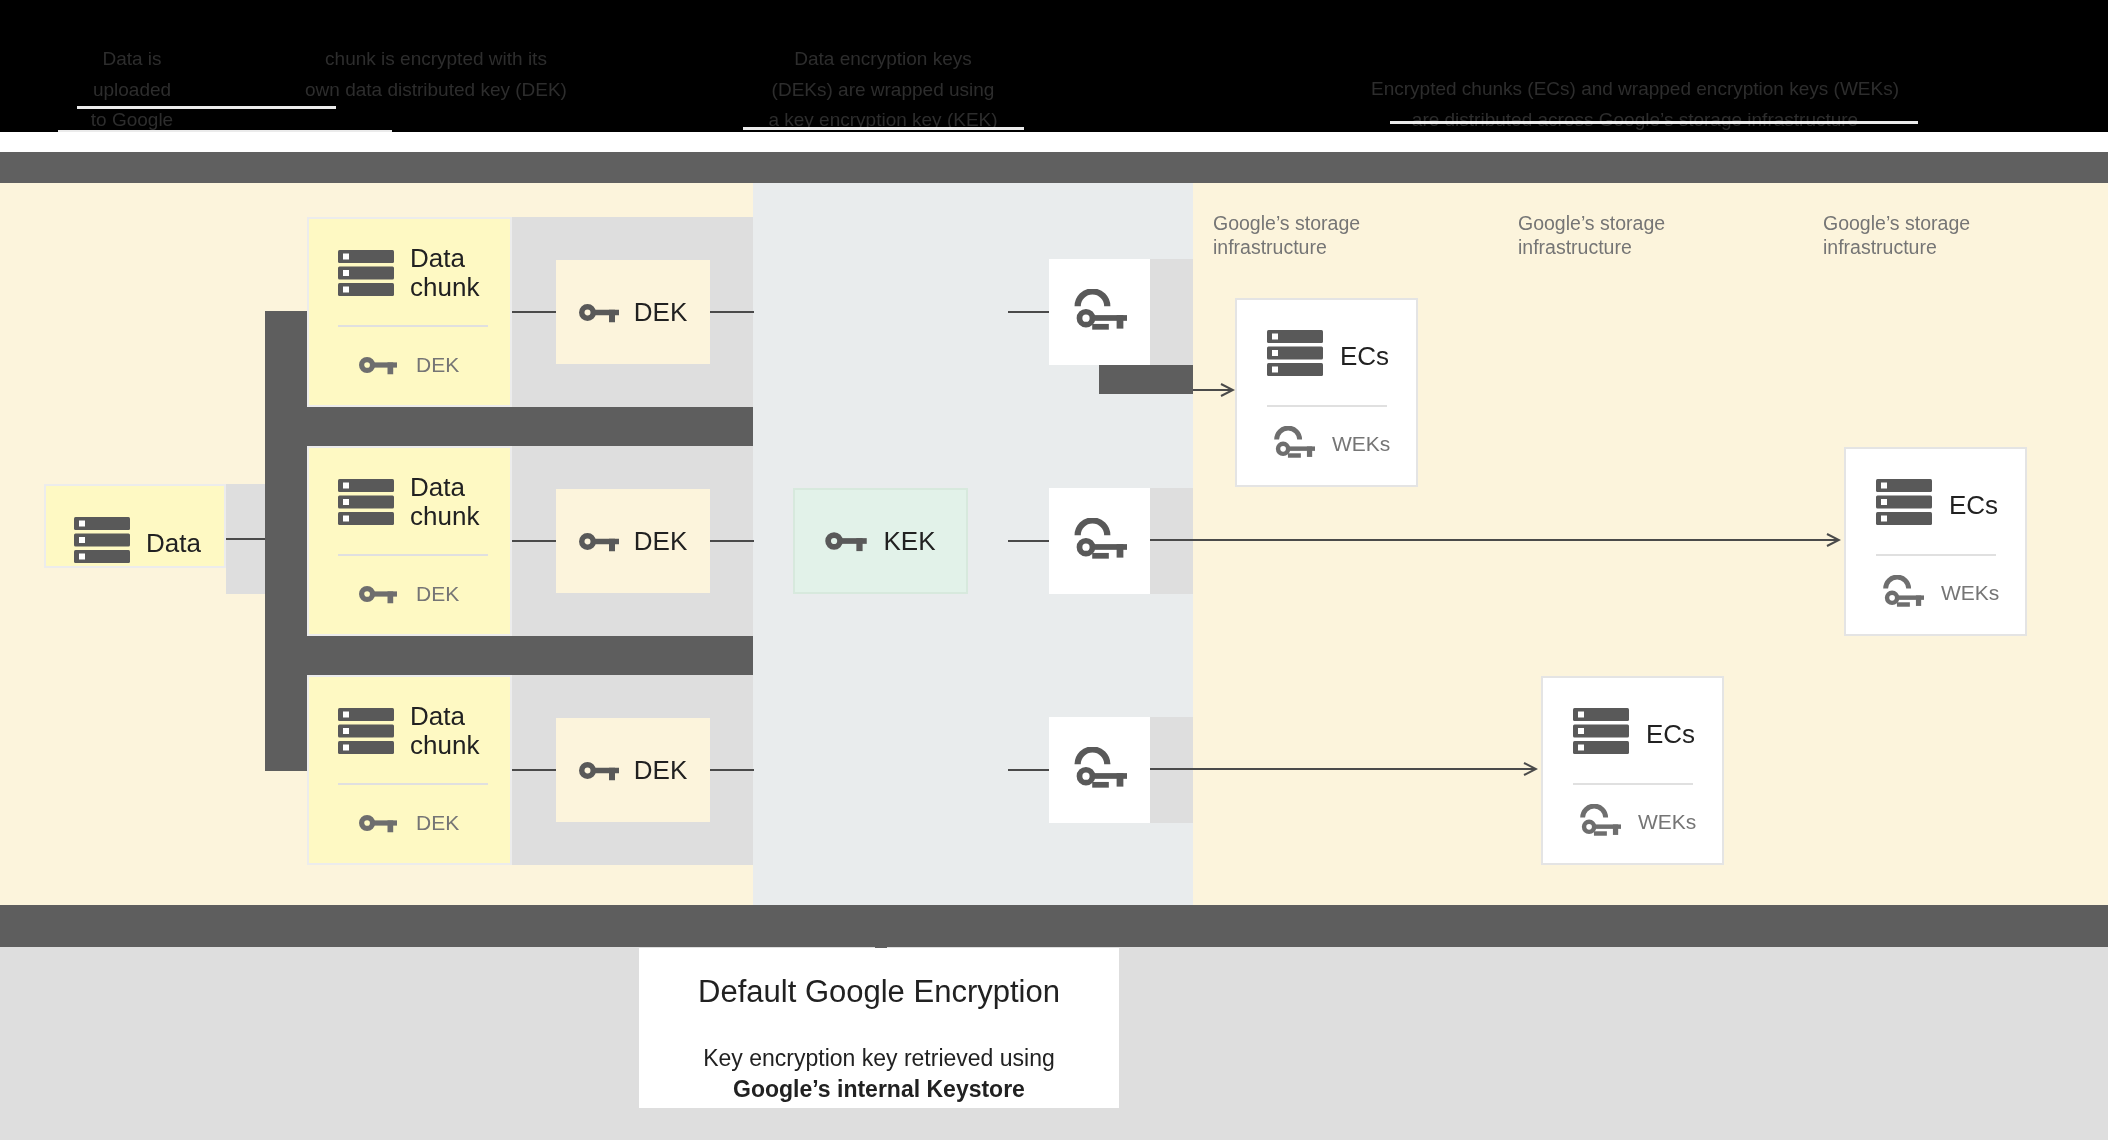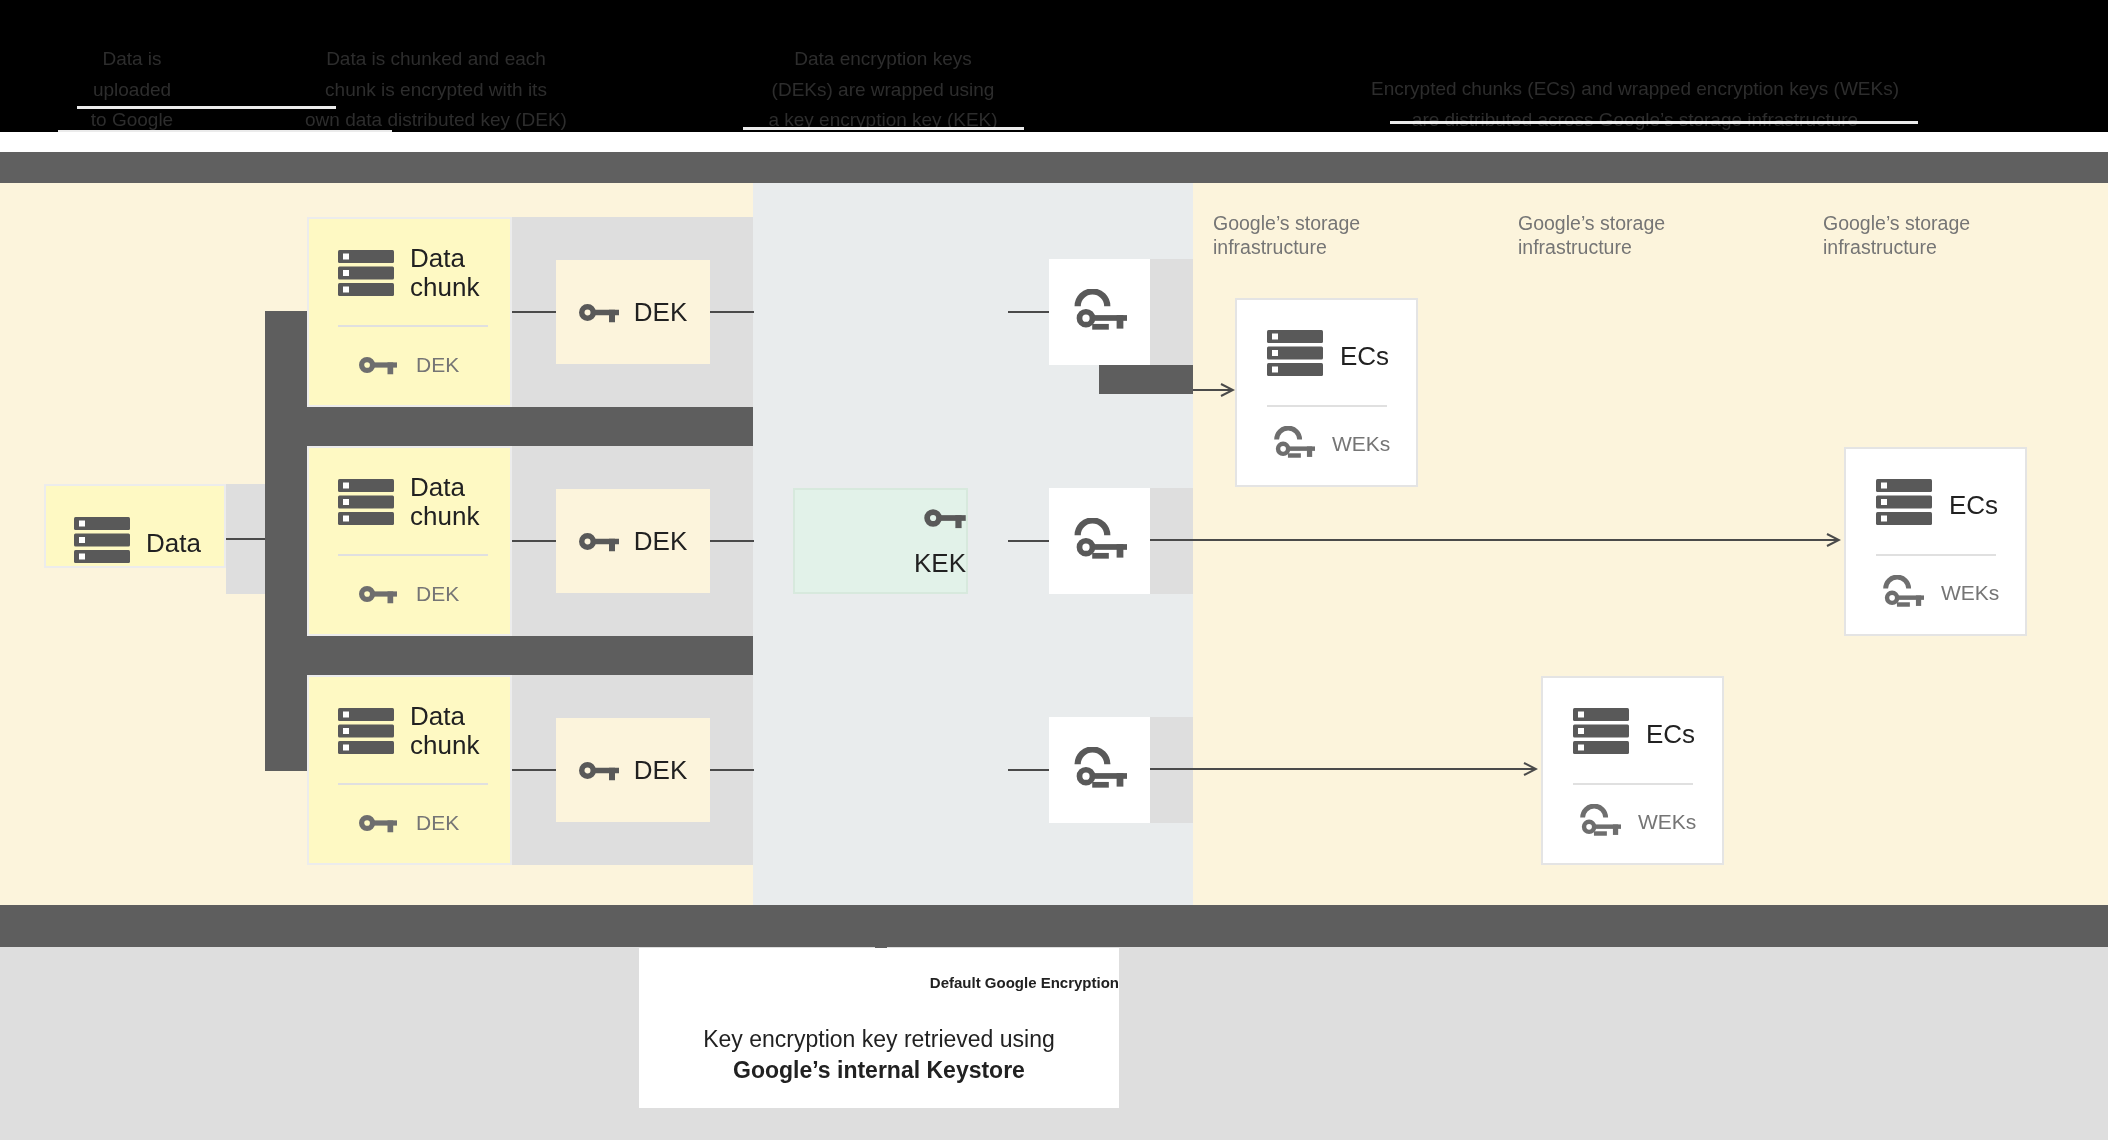--- a/index.html
+++ b/index.html
@@ -22,46 +22,45 @@
   .diagram-bg{left:0;top:183px;width:2108px;height:722px;background:#fcf4dc;}
   .kms-col{left:753px;top:183px;width:440px;height:722px;background:#e9eced;}
   .band{background:#dedede;}
   .darkfill{background:#5e5e5e;}
   .line{background:#4a4a4a;height:2px;}
   
   .wbox{background:#fef9c3;border:2px solid #ececec;box-sizing:border-box;}
   .ecbox{background:#ffffff;border:2px solid #e4e4e4;box-sizing:border-box;}
   .dekbox{background:#fcf4dc;display:flex;align-items:center;justify-content:center;gap:15px;}
   .kekbox{background:#e2f2e9;border:2px solid #d7e9dd;box-sizing:border-box;
-          display:flex;align-items:flex-end;justify-content:center;gap:16px;flex-direction:column;}
+          display:flex;align-items:center;justify-content:center;gap:16px;}
   .keybox{background:#ffffff;display:flex;align-items:center;justify-content:center;}
   .lbl-dark{color:#212121;font-size:26px;}
   .lbl-gray{color:#757575;font-size:21px;}
   .divider{position:absolute;height:2px;background:#e0e0e0;}
   .storage-label{position:absolute;color:#757575;font-size:19.5px;line-height:23.5px;}
   
   .fbox{left:639px;top:948px;width:480px;height:160px;background:#ffffff;text-align:center;color:#212121;}
-  .fbox .t1{font-weight:bold;font-size:15px;margin-top:26px;text-align:right;}
+  .fbox .t1{font-weight:normal;font-size:31px;margin-top:26px;}
   .fbox .t2{font-size:23px;margin-top:33px;line-height:31px;}
   .fbox .t3{font-weight:bold;font-size:23px;line-height:31px;}
   svg{display:block;}
 </style>
 </head>
 <body>
 
 <div class="stage">
 
   <div class="abs header">
     <div class="hcol" style="left:22px;top:44px;width:220px;">
       <div>Data is</div>
       <div>uploaded</div>
       <div>to Google</div>
     </div>
     <div class="hcol" style="left:266px;top:44px;width:340px;">
-      <div>Data is chunked and each</div>
       <div>chunk is encrypted with its</div>
       <div>own data distributed key (DEK)</div>
     </div>
     <div class="hcol" style="left:713px;top:44px;width:340px;">
       <div>Data encryption keys</div>
       <div>(DEKs) are wrapped using</div>
       <div>a key encryption key (KEK)</div>
     </div>
     <div class="hcol" style="left:1315px;top:74px;width:640px;">
       <div>Encrypted chunks (ECs) and wrapped encryption keys (WEKs)</div>

